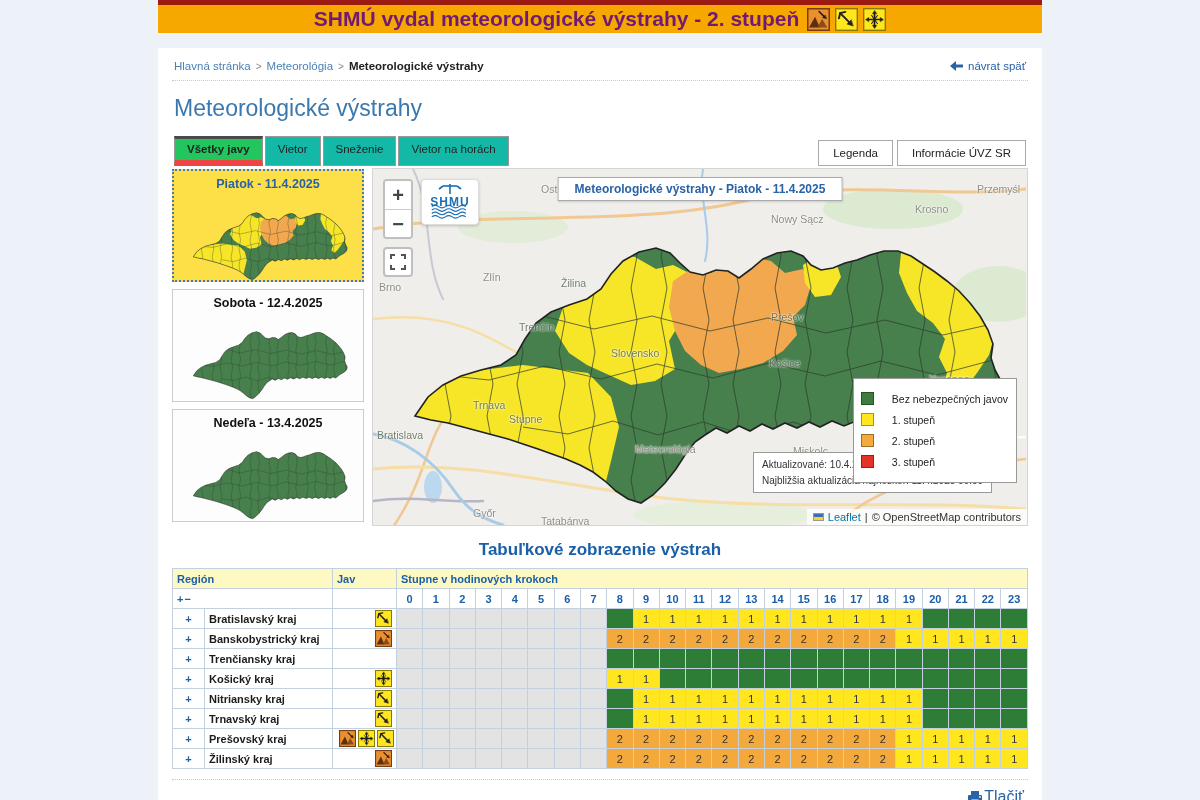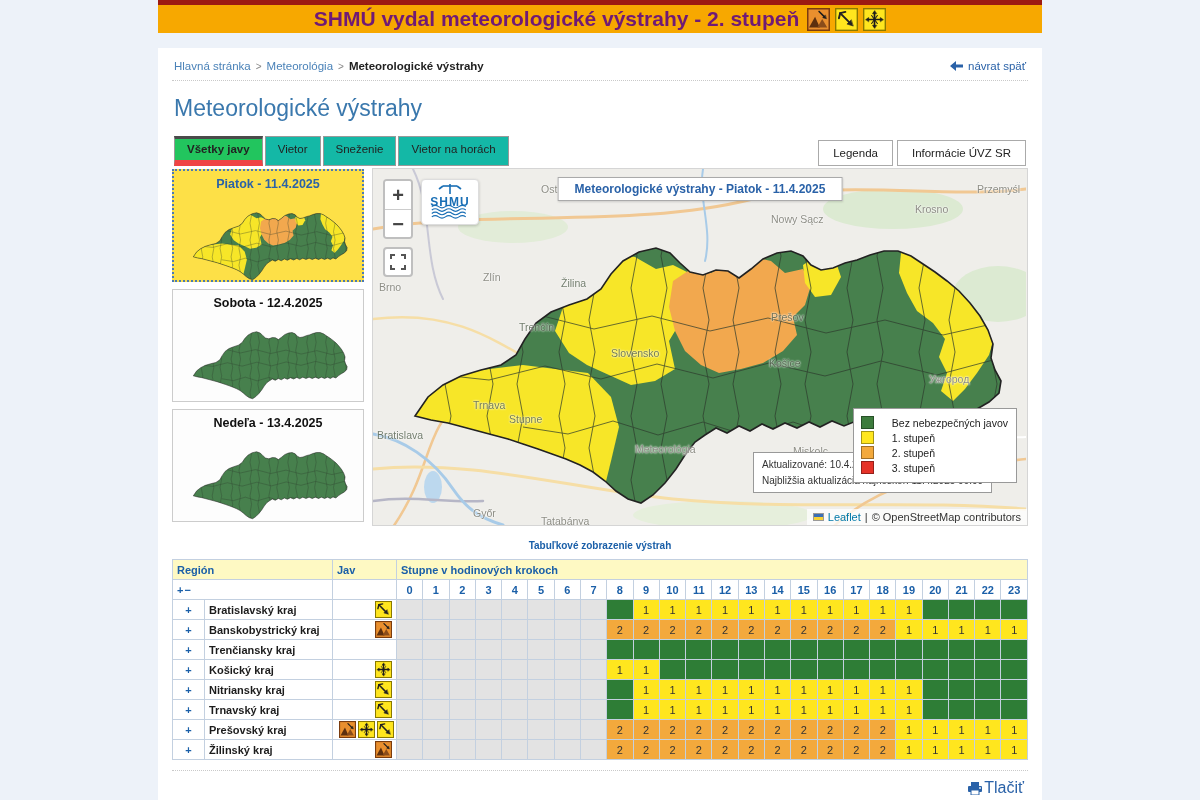--- a/index.html
+++ b/index.html
@@ -43,29 +43,29 @@
   .map-pane { position:relative; flex:1; height:358px; margin-left:8px; background:#efeeea; overflow:hidden; border:1px solid #d5d5d5; }
   .map-pane svg.layer { position:absolute; left:0; top:0; }
   .map-title { position:absolute; left:50%; transform:translateX(-50%); top:8px; background:#fff; border:1px solid #aaa; padding:4px 16px; font-size:12px; font-weight:bold; color:#2a62a8; white-space:nowrap; box-shadow:0 1px 2px rgba(0,0,0,.15); }
   .zoom-ctl { position:absolute; left:10px; top:10px; width:30px; background:#fff; border:2px solid rgba(0,0,0,.25); border-radius:4px; overflow:hidden; }
   .zoom-btn { display:block; width:100%; height:28px; text-align:center; font-size:20px; font-weight:bold; color:#444; line-height:26px; cursor:pointer; background:#fff; border:none; }
   .zoom-btn + .zoom-btn { border-top:1px solid #ccc; }
   .fs-ctl { position:absolute; left:10px; top:78px; width:30px; height:30px; background:#fff; border:2px solid rgba(0,0,0,.25); border-radius:4px; display:flex; align-items:center; justify-content:center; cursor:pointer; }
   .shmu-logo { position:absolute; left:48px; top:10px; width:58px; height:46px; background:#fff; border:1px solid #ddd; border-radius:4px; box-shadow:0 1px 3px rgba(0,0,0,.2); display:flex; align-items:center; justify-content:center; }
   .upd-box { position:absolute; left:380px; bottom:32px; background:#fff; border:1px solid #999; padding:4px 8px; font-size:10px; color:#333; line-height:1.55; }
   .legend-box { position:absolute; right:10px; bottom:42px; background:#fff; border:1px solid #999; padding:5px 8px 6px 7px; }
-  .legend-row { display:flex; align-items:center; gap:18px; font-size:10.5px; color:#222; margin:2px 0; }
+  .legend-row { display:flex; align-items:center; gap:18px; font-size:10.5px; color:#222; margin:8px 0; }
   .legend-row .sw { width:13px; height:13px; display:inline-block; border:1px solid rgba(0,0,0,.35); }
   .attribution { position:absolute; right:0; bottom:0; background:rgba(255,255,255,.75); font-size:11px; color:#333; padding:2px 6px; display:flex; align-items:center; gap:4px; }
   .attribution .leaf { color:#0078a8; text-decoration:none; }
   .attribution .flag { width:11px; height:8px; display:inline-block; background:linear-gradient(#3b6fb5 50%, #f7d235 50%); border:0.5px solid #999; }
   .city { position:absolute; font-size:10.5px; color:#8d8d85; white-space:nowrap; text-shadow:0 0 2px #fff,0 0 2px #fff; pointer-events:none; }
   .city.inside { color:#5d6a58; opacity:.85; }
   
-  .table-title { text-align:center; color:#1a5fa8; font-weight:bold; font-size:10px; margin:14px 0 8px 0; }
+  .table-title { text-align:center; color:#1a5fa8; font-weight:bold; font-size:17px; margin:14px 0 8px 0; }
   table.warn { width:100%; border-collapse:collapse; table-layout:fixed; }
   table.warn th, table.warn td { border:1px solid #c3d0e0; height:20px; padding:0 4px; font-size:11px; overflow:hidden; }
   th.h-region, th.h-jav, th.h-hours { text-align:left; color:#1a5fa8; font-weight:bold; background:#fef9c3; }
   td.hour-num { text-align:center; color:#1a5fa8; font-weight:bold; background:#fff; }
   td.exp-all { color:#1a5fa8; font-weight:bold; font-size:14px; padding-left:6px; letter-spacing:1px; cursor:pointer; }
   td.exp { color:#1a5fa8; font-weight:bold; font-size:14px; text-align:center; cursor:pointer; }
   td.region-name { font-weight:bold; color:#1c1c1c; font-size:11.5px;margin-left:48px; }
   td.jav-cell { text-align:right; padding:0 2px; white-space:nowrap; }
   td.jav-cell .ic { width:17px; height:17px; display:inline-block; vertical-align:middle; margin-left:2px; }
   td.cell { border:1px solid #fff; text-align:center; color:#333; }

